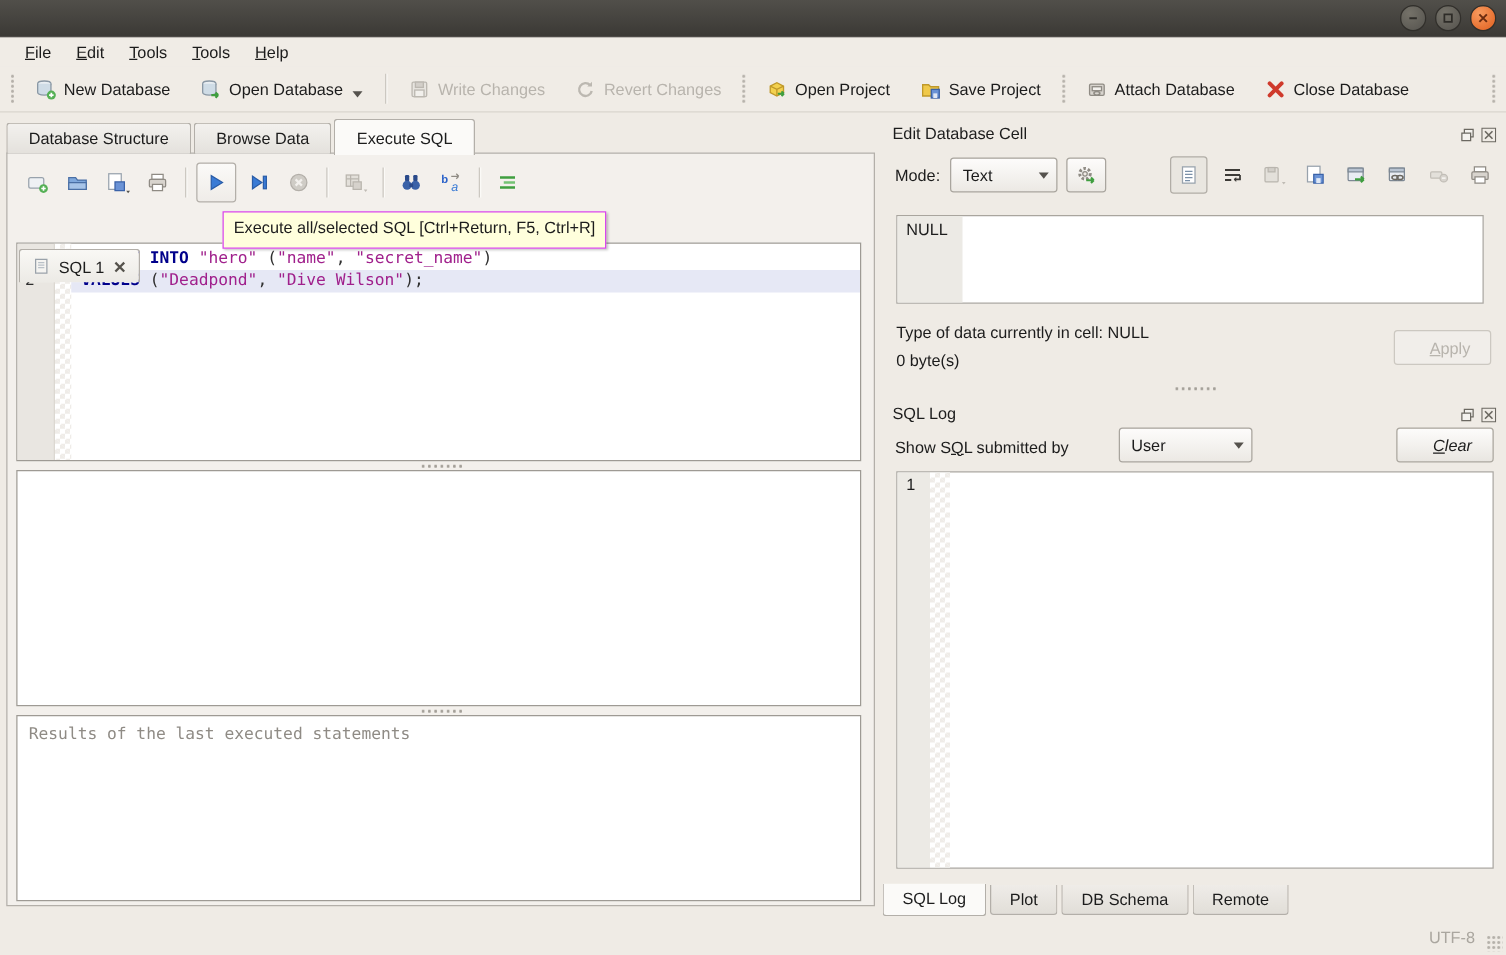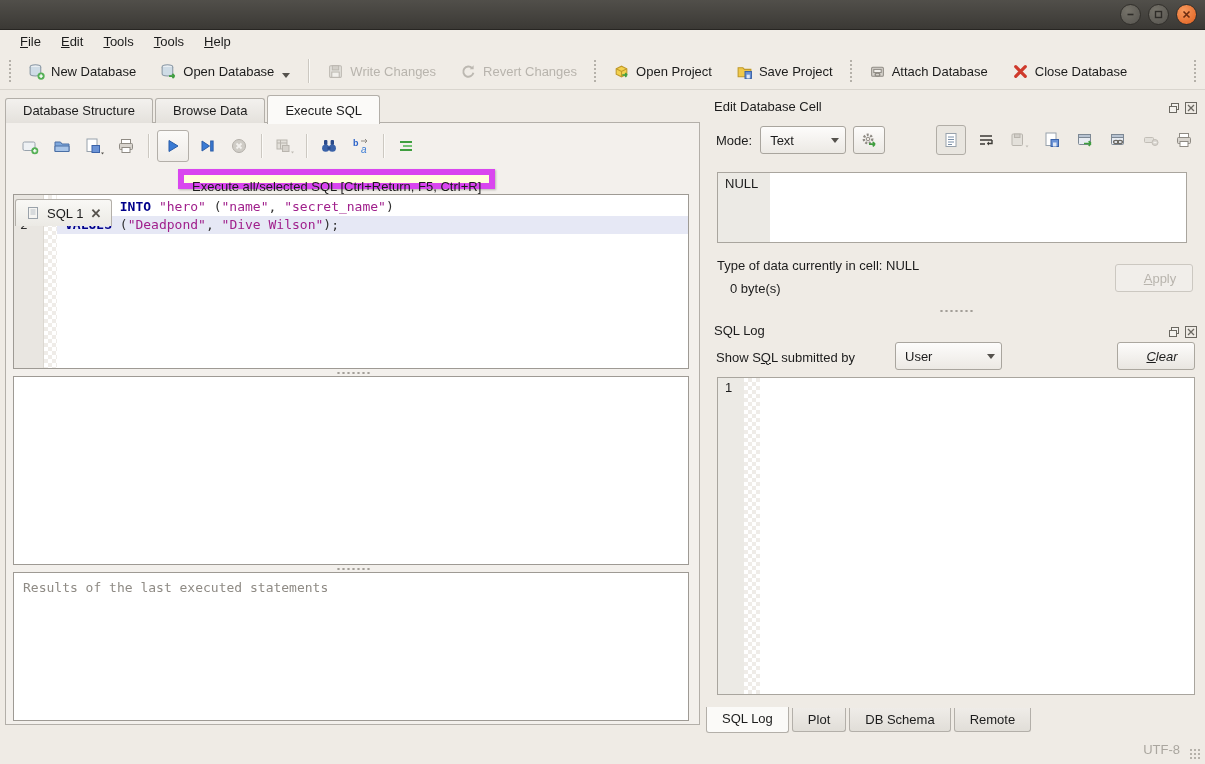--- a/index.html
+++ b/index.html
@@ -71,43 +71,43 @@
   .str { color:#a0208c; }
   .pln { color:#303030; }
   .splitter { position:absolute; left:0; right:0; height:7px; display:flex; align-items:center; justify-content:center; }
   .dots { width:34px; height:4px;
     background-image:radial-gradient(circle,#a39f98 1px,transparent 1.3px);
     background-size:5px 4px; background-repeat:repeat-x; }
   .panel2 { position:absolute; left:7px; top:253px; width:676px; height:189px; background:#fff; border:1px solid #9e9a94; }
   .results { position:absolute; left:7px; top:449px; width:676px; height:149px; background:#fff; border:1px solid #9e9a94;
     font-family:"DejaVu Sans Mono", monospace; color:#8f8b85; padding:7px 9px; }
   
-  .tooltip { position:absolute; left:178px; top:169px; height:20px; line-height:23px;
-    background:#ffffdc; border:6px solid #d946ef; padding:0 8px; z-index:60; box-shadow:1px 1px 2px rgba(0,0,0,.25); }
+  .tooltip { position:absolute; left:178px; top:169px; height:30px; line-height:23px;
+    background:#ffffdc; border:1px solid #d946ef; padding:0 8px; z-index:60; box-shadow:1px 1px 2px rgba(0,0,0,.25); }
   
   .dock { position:absolute; left:706px; top:90px; width:499px; height:645px; }
   .dockheader { position:absolute; left:0; right:0; height:22px; display:flex; align-items:flex-end; padding:0 8px; }
   .dockheader .dtitle { flex:1; }
   .mini { margin-left:5px; display:flex; }
   .modebar { position:absolute; left:10px; top:34px; right:10px; height:32px; display:flex; align-items:center; }
   .combo { height:28px; border:1px solid #a9a59e; border-radius:3px;
     background:linear-gradient(#fdfcfb,#echeap); background:linear-gradient(#fdfcfb,#ece9e4);
     display:flex; align-items:center; }
   .combo .val { padding:0 9px; flex:1; }
   .combo .caretbox { width:20px; align-self:stretch; display:flex; align-items:center; justify-content:center; }
   .caret { width:0; height:0; border-left:4px solid transparent; border-right:4px solid transparent; border-top:5px solid #55524d; }
   .gearbtn { width:32px; height:28px; margin-left:7px; border:1px solid #a9a59e; border-radius:3px;
     background:linear-gradient(#fdfcfb,#ece9e4); display:flex; align-items:center; justify-content:center; position:relative; }
   .cellicons { position:absolute; right:8px; top:35px; display:flex; align-items:center; gap:7px; }
   .cbtn { width:26px; height:26px; display:flex; align-items:center; justify-content:center; }
   .cbtn.pressed { width:30px; height:30px; border:1px solid #b1ada6; border-radius:3px; background:#e9e6e0; }
   .nullbox { position:absolute; left:11px; top:82px; width:470px; height:71px; background:#fff; border:1px solid #a9a59e; display:flex; }
   .nullstrip { width:52px; background:#eceae5; padding:3px 0 0 7px; }
   .typeinfo { position:absolute; left:11px; top:168px; }
-  .sizeinfo { position:absolute; left:11px; top:191px;margin-left:13px; }
+  .sizeinfo { position:absolute; left:11px; top:191px; }
   .btn { height:28px; border:1px solid #aba79f; border-radius:3px; padding:0 14px;
     background:linear-gradient(#fdfcfb,#e9e6e1); font-family:inherit; font-size:13px; color:#1c1c1c; }
   .btn .fl { display:block;margin-left:12px; }
   .btn .fl::first-letter { text-decoration:underline; }
   .btn.disabled { color:#b8b4ad; background:#f1eeea; border-color:#ccc8c1; }
   .applybtn { position:absolute; right:12px; top:174px; width:78px; }
   .dockgrip { position:absolute; left:0; right:0; top:219px; display:flex; justify-content:center; }
   .filterrow { position:absolute; left:10px; top:252px; right:10px; height:30px; display:flex; align-items:center; }
   .mn { text-decoration:underline; }
   .usercombo { position:absolute; left:179px; top:0; width:107px; }

